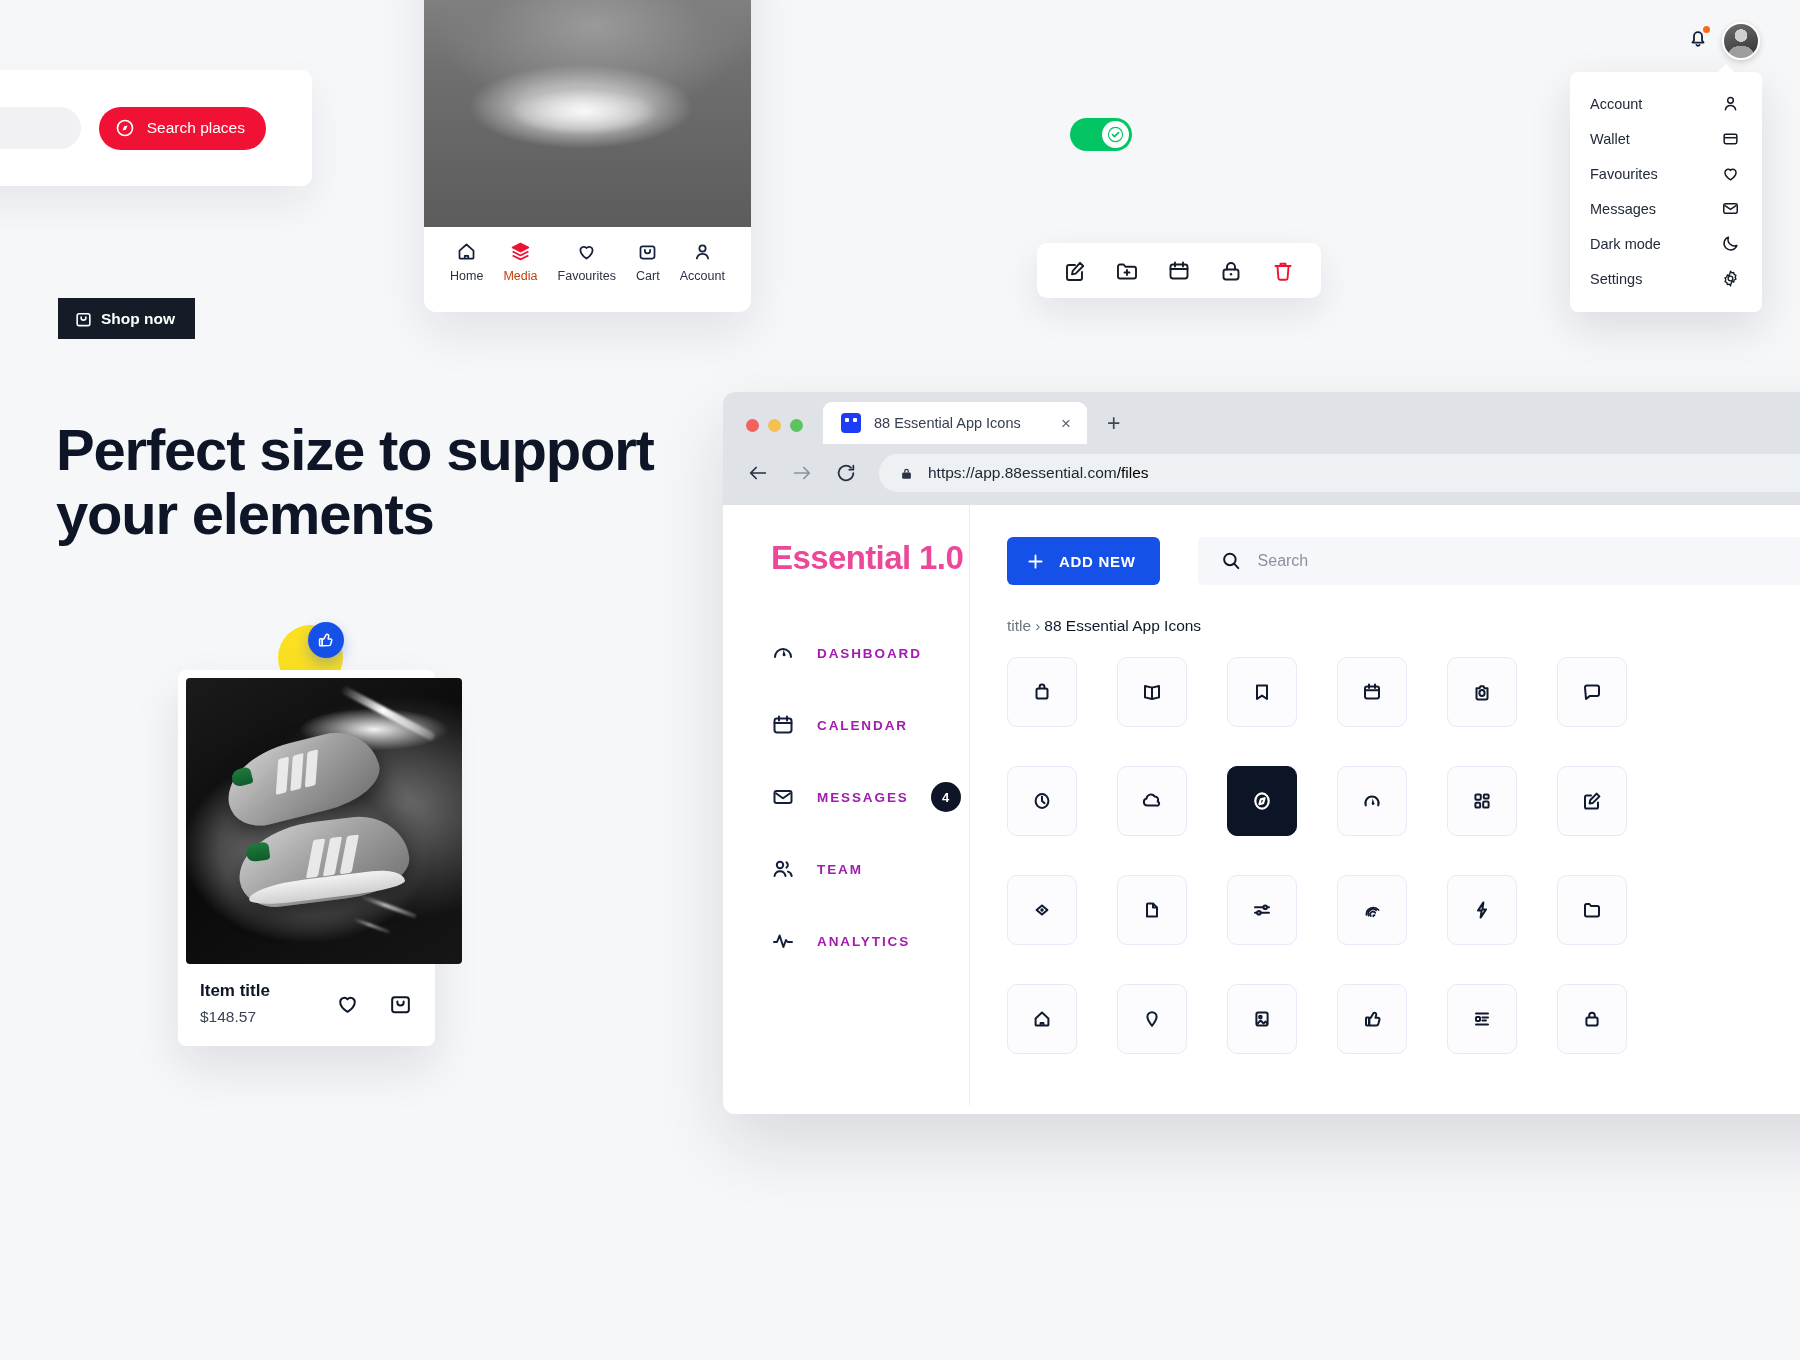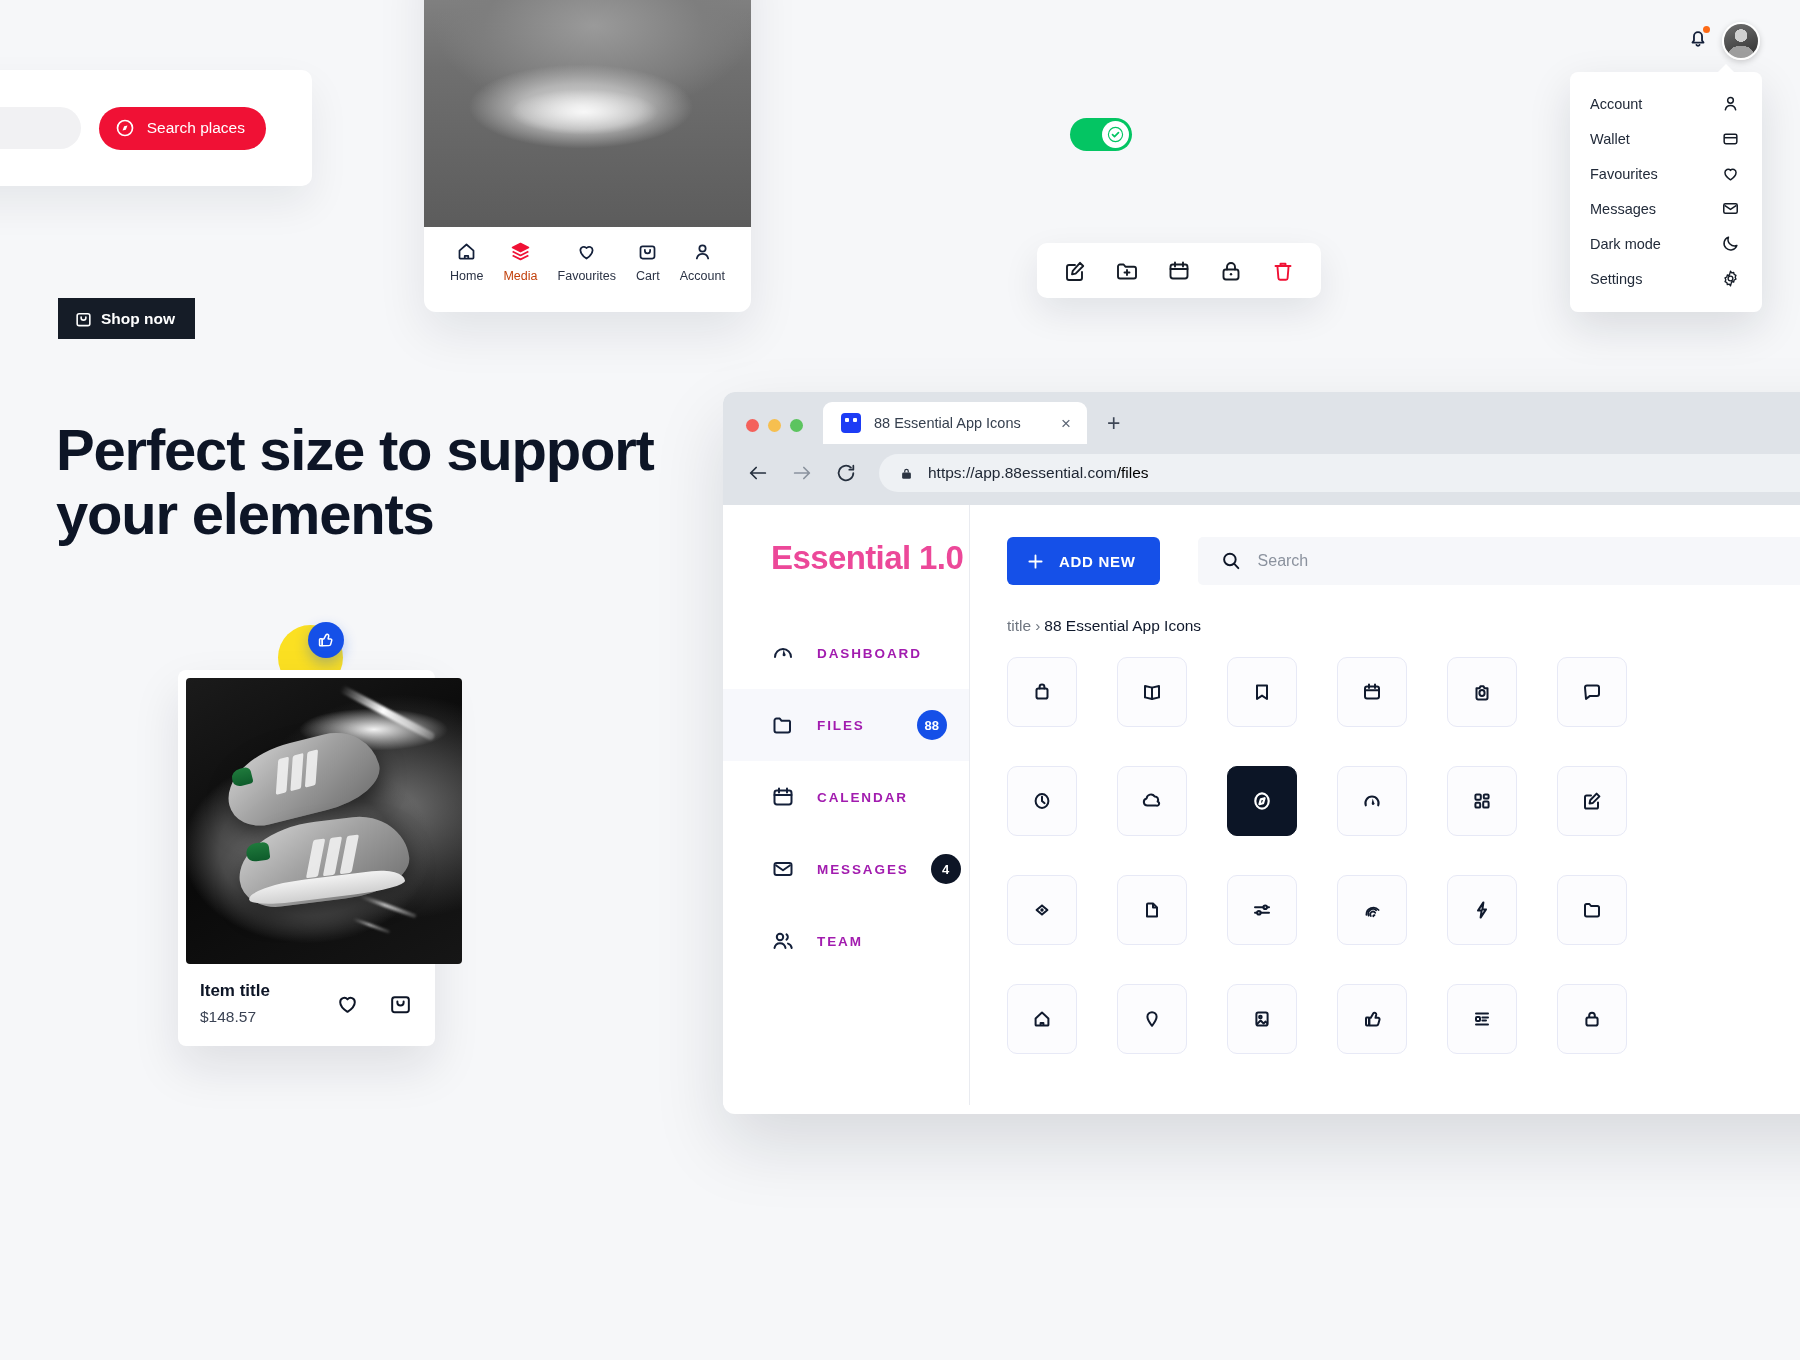--- a/index.html
+++ b/index.html
@@ -595,29 +595,20 @@
       <div class="side-item">
         <span class="ic">
           <svg width="24" height="24" viewBox="0 0 24 24" fill="none" stroke="#14203a" stroke-width="2" stroke-linecap="round" stroke-linejoin="round">
             <path d="M4 16a8 8 0 1116 0"></path>
               <path d="M12.6 8.5l-1 5.4a1.5 1.5 0 102.4-1.3z" fill="#14203a" stroke="none"></path>
           </svg>
         </span>
         <span class="slbl">DASHBOARD</span>
       </div>
 
-      <div class="side-item active">
-        <span class="ic">
-          <svg width="24" height="24" viewBox="0 0 24 24" fill="none" stroke="#14203a" stroke-width="2" stroke-linejoin="round">
-            <path d="M3.5 7.6a2 2 0 012-2h3.3l1.8 2.2h8A2 2 0 0119 9.8v7.6a2 2 0 01-2 2H5.5a2 2 0 01-2-2z"></path>
-          </svg>
-        </span>
-        <span class="slbl">FILES</span>
-        <span class="badge blue">88</span>
-      </div>
 
       <div class="side-item">
         <span class="ic">
           <svg width="24" height="24" viewBox="0 0 24 24" fill="none" stroke="#14203a" stroke-width="2" stroke-linecap="round" stroke-linejoin="round">
             <rect x="3.5" y="5.5" width="17" height="14" rx="2.4"></rect>
               <path d="M3.5 10h17M8 3.5v4M16 3.5v4"></path>
           </svg>
         </span>
         <span class="slbl">CALENDAR</span>
       </div>
@@ -637,20 +628,28 @@
         <span class="ic">
           <svg width="24" height="24" viewBox="0 0 24 24" fill="none" stroke="#14203a" stroke-width="2" stroke-linecap="round">
             <circle cx="9" cy="8" r="3.2"></circle>
               <path d="M3.5 19c.6-3.2 2.9-4.8 5.5-4.8s4.9 1.6 5.5 4.8"></path>
             <path d="M15.5 5.4a3.2 3.2 0 010 5.2M17 14.6c2.1.5 3.3 2.1 3.7 4.4"></path>
           </svg>
         </span>
         <span class="slbl">TEAM</span>
       </div>
 
+      <div class="side-item">
+        <span class="ic">
+          <svg width="24" height="24" viewBox="0 0 24 24" fill="none" stroke="#14203a" stroke-width="2" stroke-linecap="round" stroke-linejoin="round">
+            <path d="M3 13h3l2.6-6.5L12.4 18l2.6-7 1.6 2H21"></path>
+          </svg>
+        </span>
+        <span class="slbl">ANALYTICS</span>
+      </div>
     </div>
 
     <div id="content">
       <div id="content-top">
         <button id="add-new-btn">
           <span class="ic">
             <svg width="21" height="21" viewBox="0 0 24 24" fill="none" stroke="#fff" stroke-width="2.1" stroke-linecap="round">
               <path d="M12 5v14M5 12h14"></path>
             </svg>
           </span>

